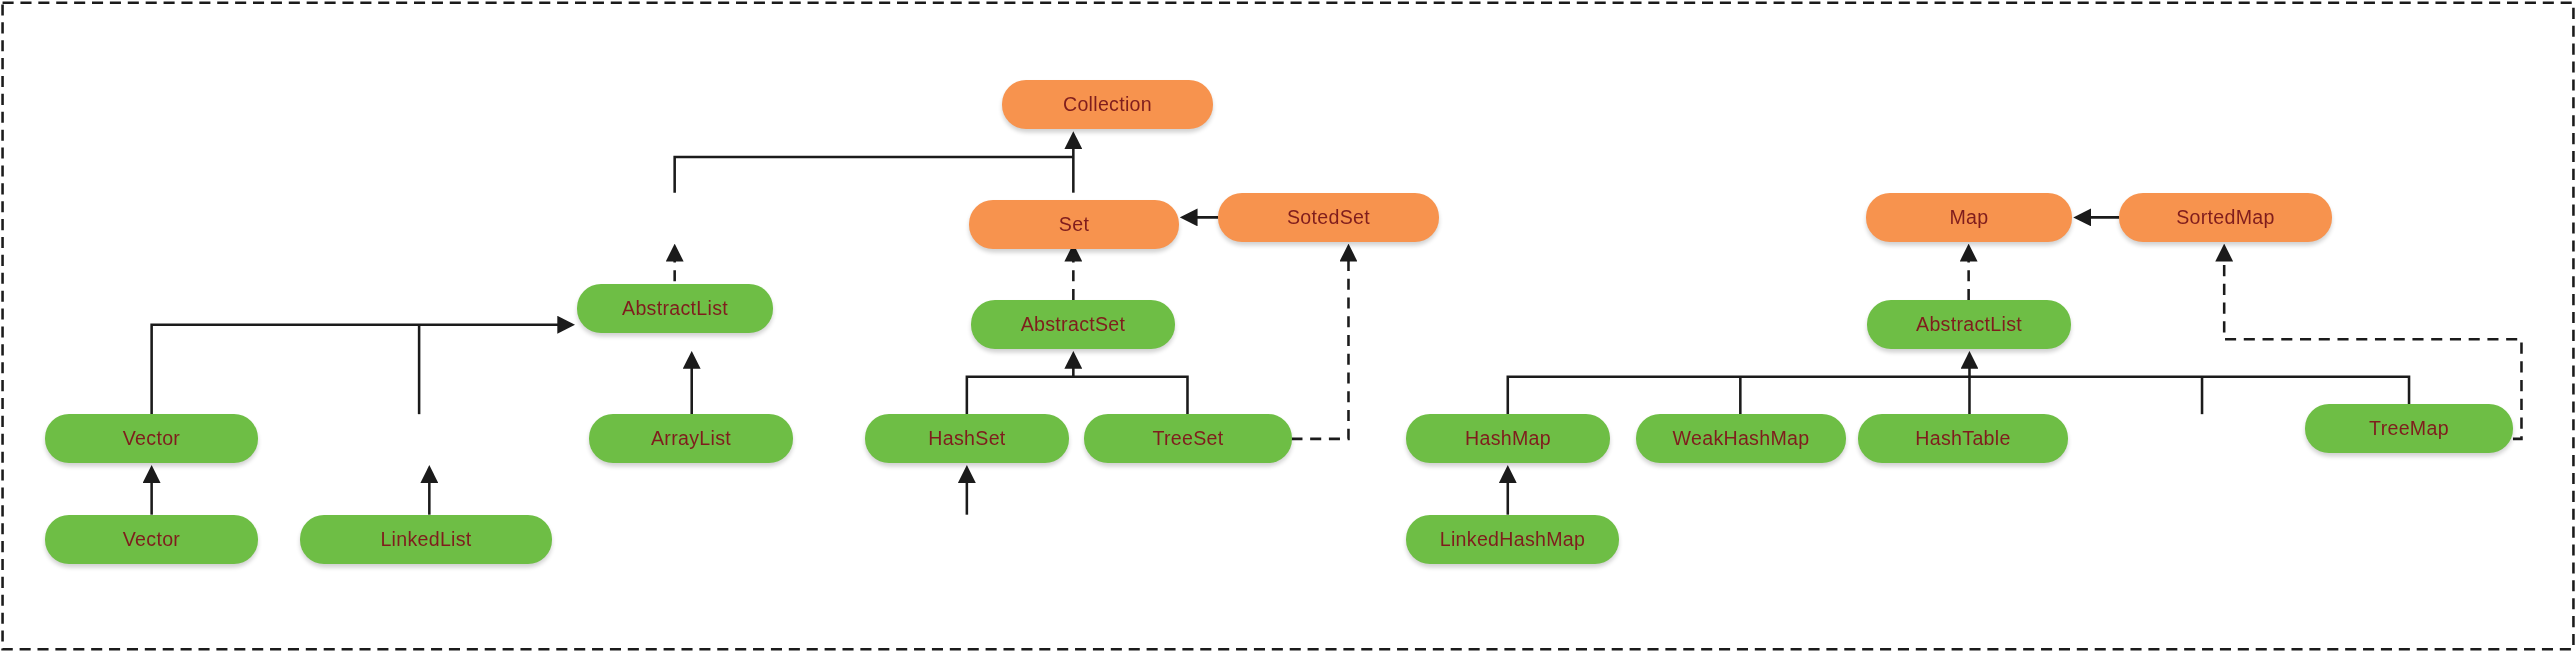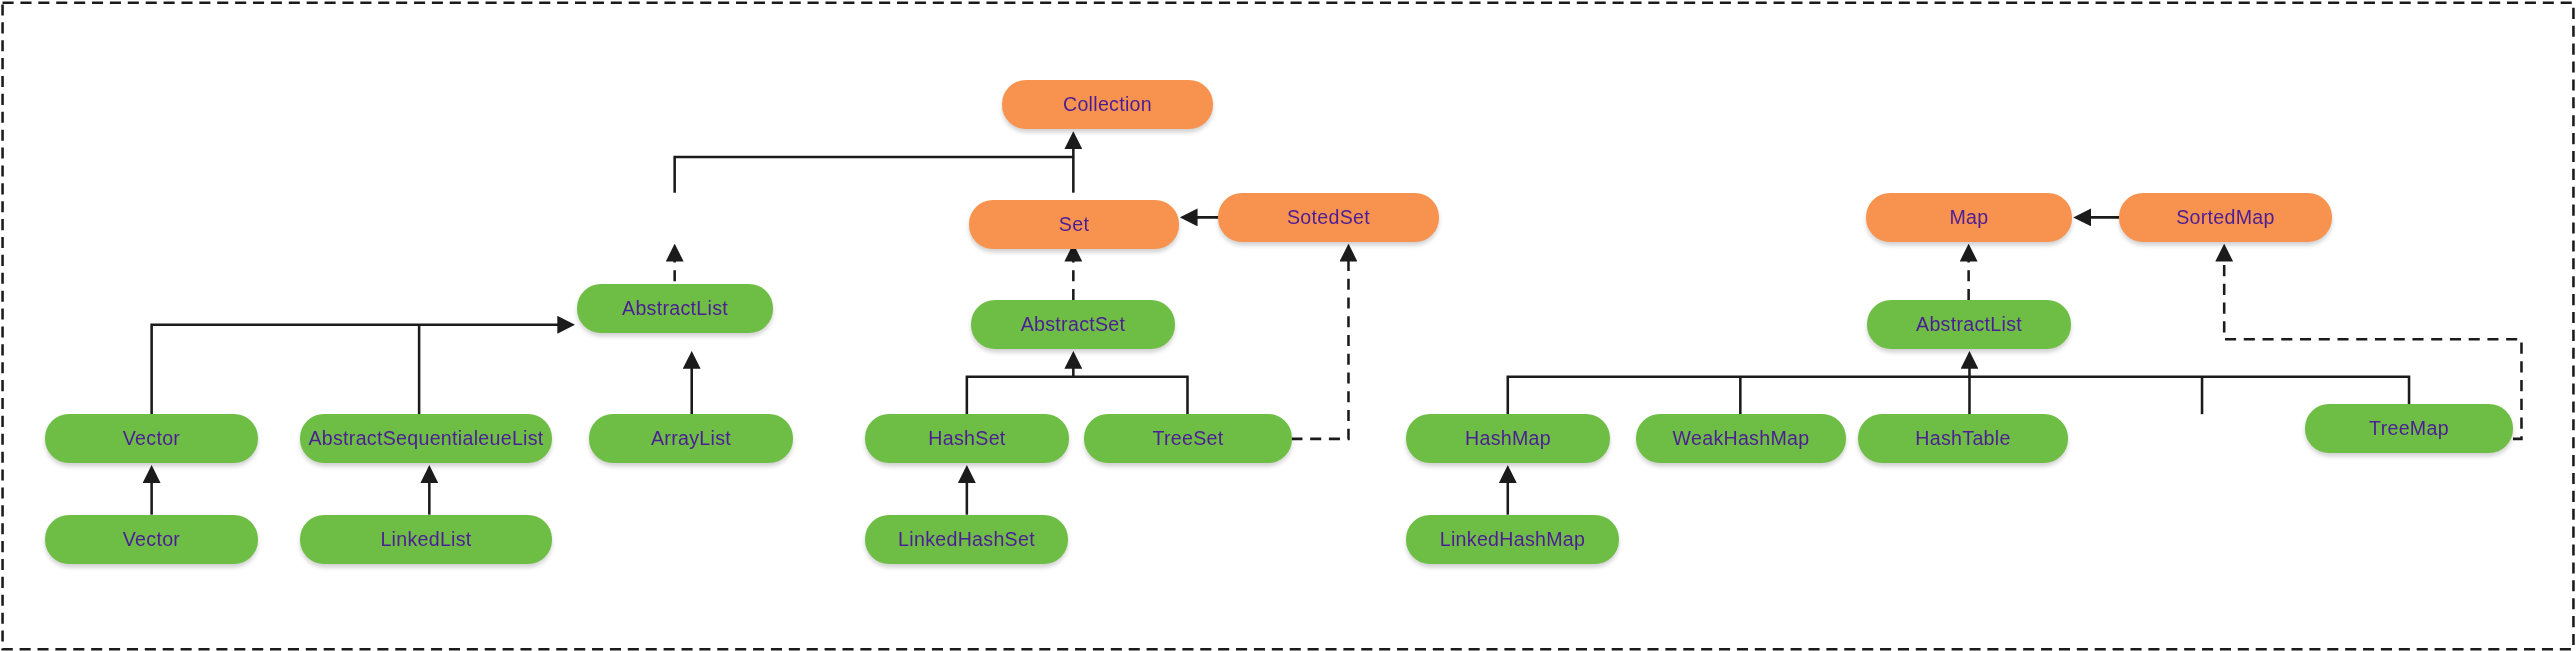--- a/index.html
+++ b/index.html
@@ -9,21 +9,21 @@
     background:#ffffff;
     font-family:"Liberation Sans", sans-serif;
     overflow:hidden;
   }
   svg.wires{position:absolute;left:0;top:0;width:2576px;height:652px;}
   .node{
     position:absolute;
     height:49px;
     border-radius:24px;
     display:flex;align-items:center;justify-content:center;
-    color:#4c1d95;
+    color:#7f1d1d;
     font-size:19.6px;
     letter-spacing:0.3px;
     box-shadow:0 3.4px 4.3px rgba(0,0,0,.18);
     white-space:nowrap;
     box-sizing:border-box;
   }
   .node.interface{background:#F7934E;}
   .node.class{background:#6EBE45;}
 </style>
 </head>
@@ -96,23 +96,20 @@
   <div class="node class" style="left:971px;top:300px;width:204px">
     <span>AbstractSet</span>
   </div>
   <div class="node class" style="left:1867px;top:300px;width:204px">
     <span>AbstractList</span>
   </div>
 
   <div class="node class" style="left:45px;top:414px;width:213px">
     <span>Vector</span>
   </div>
-  <div class="node class" style="left:300px;top:414px;width:252px">
-    <span>AbstractSequentialeueList</span>
-  </div>
   <div class="node class" style="left:589px;top:414px;width:204px">
     <span>ArrayList</span>
   </div>
   <div class="node class" style="left:865px;top:414px;width:204px">
     <span>HashSet</span>
   </div>
   <div class="node class" style="left:1084px;top:414px;width:208px">
     <span>TreeSet</span>
   </div>
   <div class="node class" style="left:1406px;top:414px;width:204px">
@@ -127,21 +124,18 @@
   <div class="node class" style="left:2305px;top:404px;width:208px">
     <span>TreeMap</span>
   </div>
 
   <div class="node class" style="left:45px;top:515px;width:213px">
     <span>Vector</span>
   </div>
   <div class="node class" style="left:300px;top:515px;width:252px">
     <span>LinkedList</span>
   </div>
-  <div class="node class" style="left:865px;top:515px;width:203px">
-    <span>LinkedHashSet</span>
-  </div>
   <div class="node class" style="left:1406px;top:515px;width:213px">
     <span>LinkedHashMap</span>
   </div>
 
 </div>
 
 
 </body></html>

